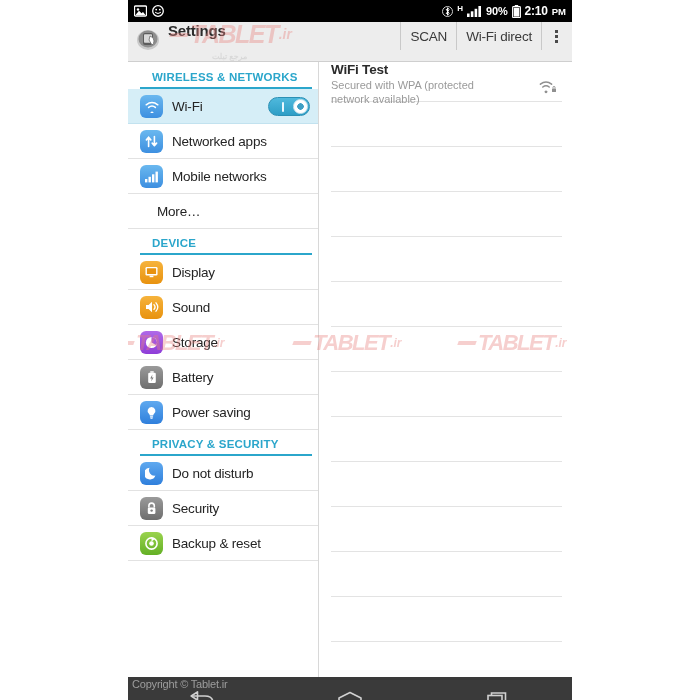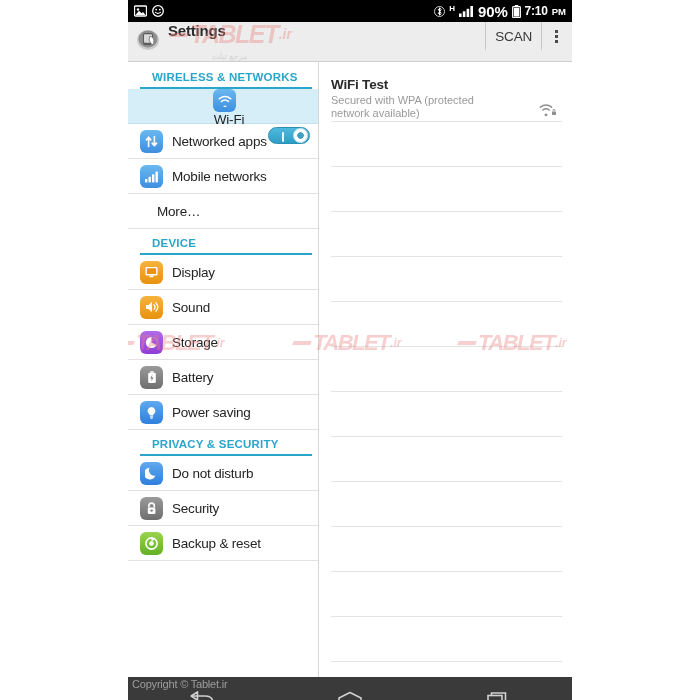--- a/index.html
+++ b/index.html
@@ -36,21 +36,21 @@
   .sb-right {
     margin-left: auto;
     display: flex;
     align-items: center;
     gap: 4px;
     color: #ffffff;
     font-size: 11px;
     font-weight: bold;
   }
   .sb-icon { display: inline-flex; align-items: center; }
-  .sb-pct { font-size: 15px; letter-spacing: -0.2px; }
+  .sb-pct { font-size: 11px; letter-spacing: -0.2px; }
   .sb-time { font-size: 12px; letter-spacing: -0.2px; }
   .sb-ampm { font-size: 9.5px; }
   .sb-h { font-size: 8px; color: #fff; font-weight: bold; position: relative; top: -3px; }
 
   
   .actionbar {
     position: relative;
     height: 40px;
     background: #ededed;
     border-bottom: 1px solid #cfcfcf;
@@ -134,21 +134,21 @@
 
   .row {
     position: relative;
     height: 35px;
     display: flex;
     align-items: center;
     padding-left: 12px;
     box-sizing: border-box;
     border-bottom: 1px solid #e2e2e2;
   }
-  .row.selected { background: #d6eef7; border-bottom-color: #c2e2ef; flex-direction: column; }
+  .row.selected { background: #d6eef7; border-bottom-color: #c2e2ef; }
   .row.selected::after {
     content: "";
     position: absolute;
     right: -9px;
     top: 50%;
     margin-top: -9px;
     width: 0; height: 0;
     border-top: 9px solid transparent;
     border-bottom: 9px solid transparent;
     border-left: 9px solid #d6eef7;
@@ -211,24 +211,24 @@
     overflow: hidden;
   }
   .net-row {
     position: relative;
     height: 45px;
     border-bottom: 1px solid #e3e3e3;
     box-sizing: border-box;
     margin: 0 10px 0 12px;
   }
   .net-row.first {
-    height: 60px;
+    height: 40px;
     padding-top: 6px;
     display: flex;
-    align-items: flex-end;
+    align-items: center;
   }
   .net-info { flex: 1; }
   .net-name {
     font-size: 13.5px;
     font-weight: bold;
     color: #2b2b2b;
     letter-spacing: -0.2px;
   }
   .net-sub {
     font-size: 11px;
@@ -341,38 +341,39 @@
           </svg>
       </span>
       <span class="sb-pct">90%</span>
       <span class="sb-icon">
         <svg width="9" height="13" viewBox="0 0 9 13">
             <rect x="2.8" y="0" width="3.4" height="1.6" fill="#fff"></rect>
             <rect x="0.6" y="1.6" width="7.8" height="11" rx="0.8" fill="none" stroke="#fff" stroke-width="1.1"></rect>
             <rect x="1.7" y="2.8" width="5.6" height="8.8" fill="#fff"></rect>
           </svg>
       </span>
-      <span class="sb-time">7:10</span>
+      <span class="sb-time">2:10</span>
       <span class="sb-ampm">PM</span>
     </div>
   </div>
 
   <div class="actionbar">
     <span class="app-icon">
       <svg width="32" height="32" viewBox="0 0 32 32">
         <ellipse cx="15" cy="17" rx="11" ry="10" fill="#c9c9c9"></ellipse>
         <ellipse cx="15" cy="16" rx="9.5" ry="8.5" fill="#8e8e8e"></ellipse>
         <rect x="10" y="10" width="10" height="12" rx="2" fill="#5c5c5c"></rect>
         <rect x="11" y="11.2" width="8" height="8.5" rx="0.8" fill="#d8d8d8"></rect>
         <path d="M17 13 q4 1 4 5 q0 3 -2 4 l-3 -5 z" fill="#ffffff" stroke="#6a6a6a" stroke-width="0.8"></path>
       </svg>
     </span>
     <span class="app-title">Settings</span>
     <div class="ab-actions">
       <div class="ab-btn">SCAN</div>
+      <div class="ab-btn">Wi-Fi direct</div>
       <div class="ab-overflow">
         <i></i>
           <i></i>
           <i></i>
       </div>
     </div>
   </div>
 
   <div class="content">
 

